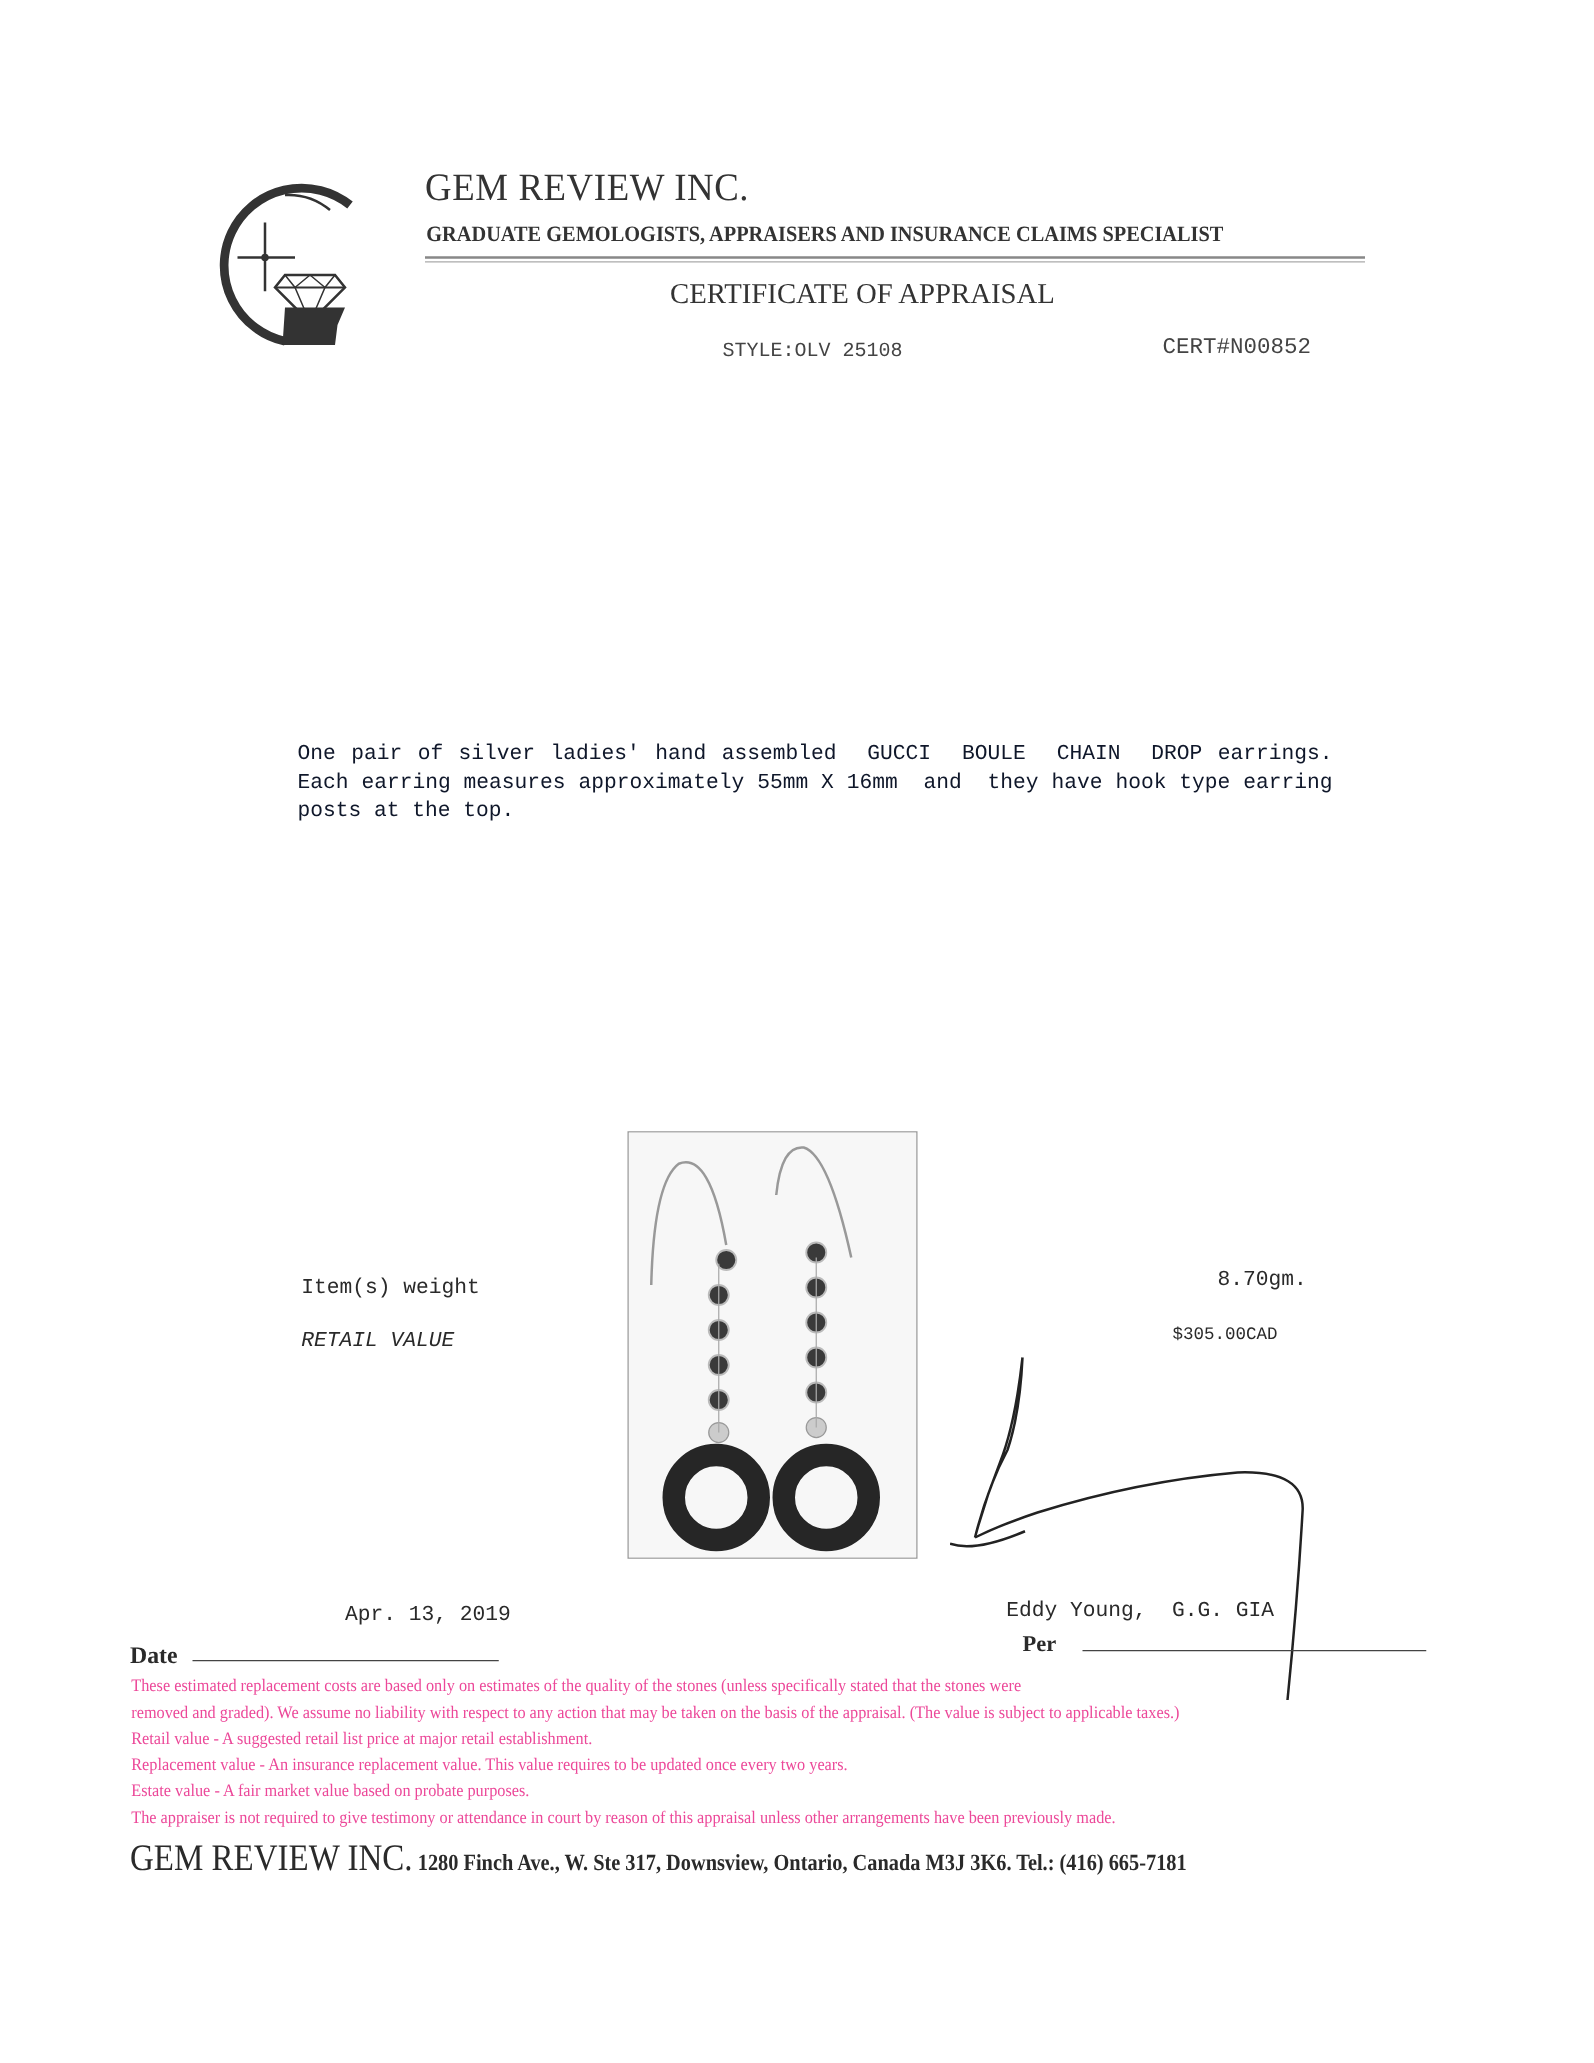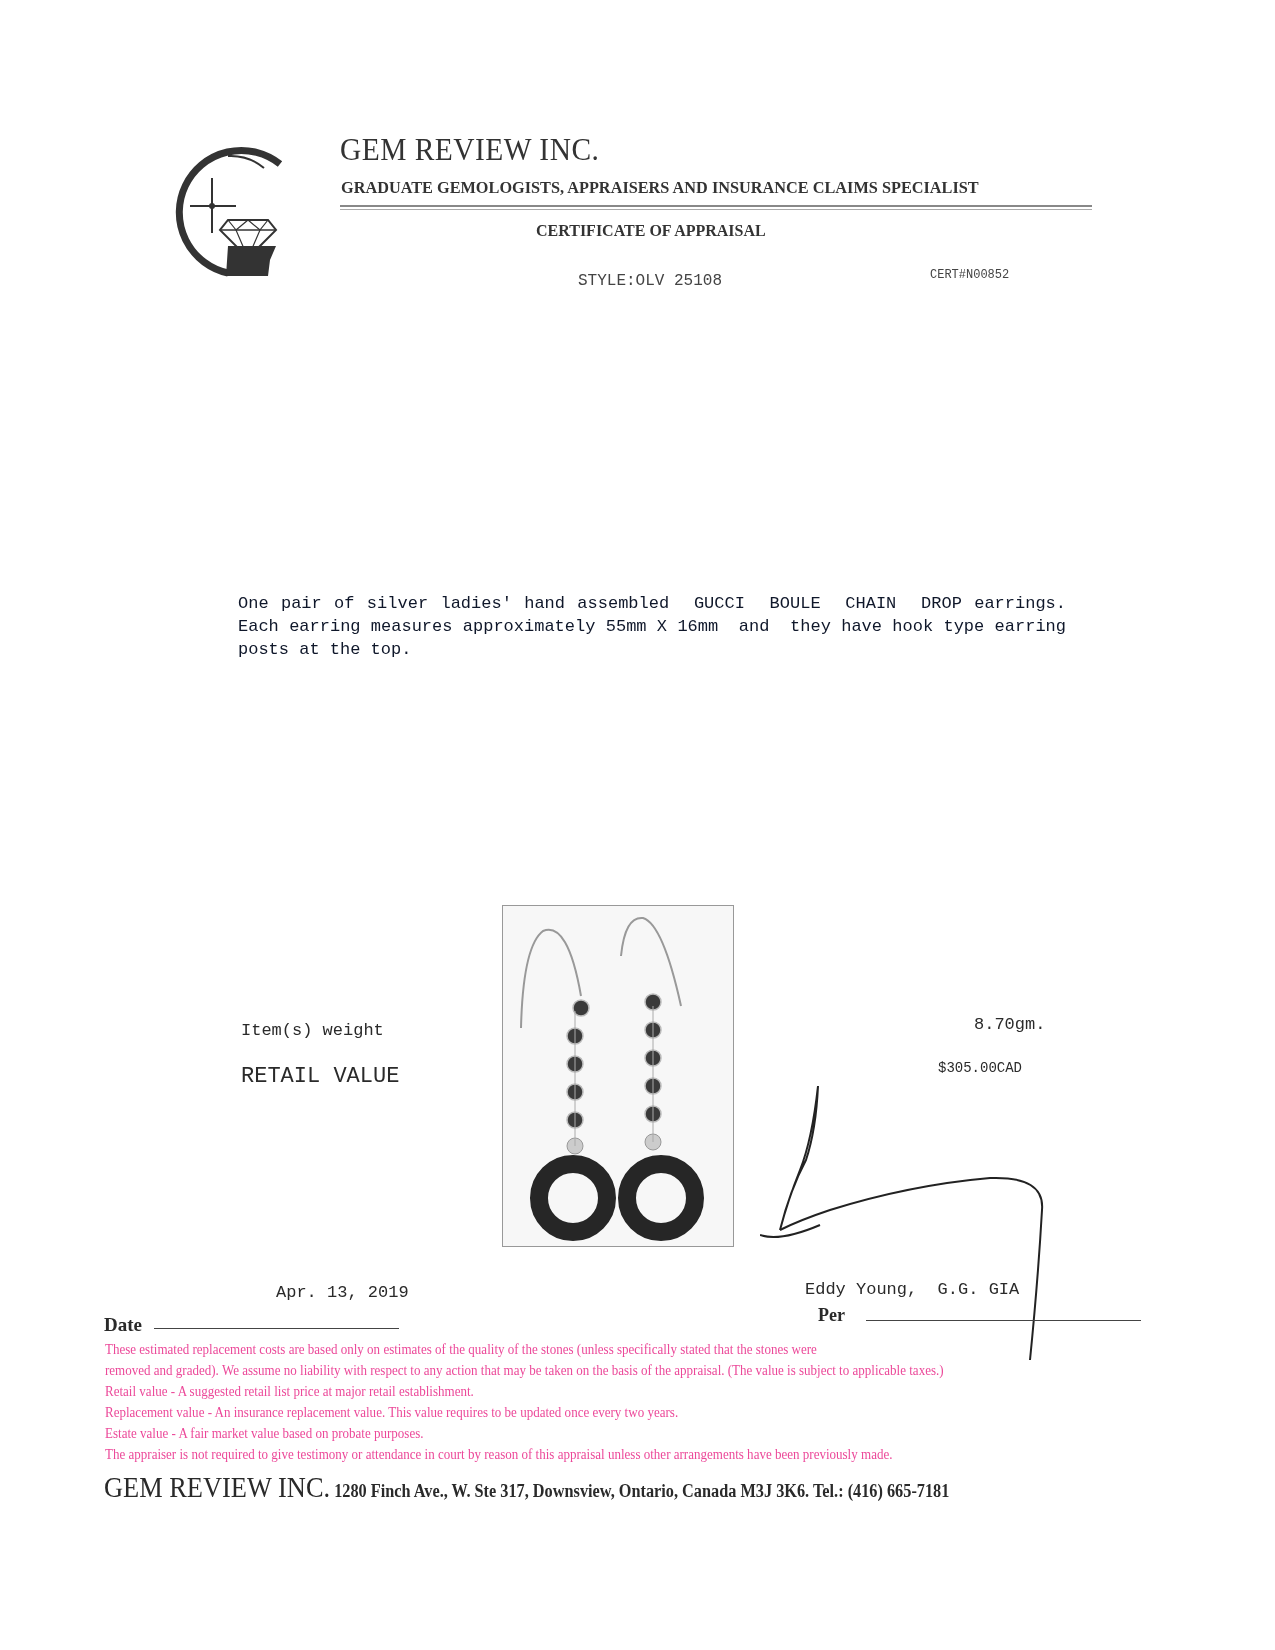--- a/index.html
+++ b/index.html
@@ -5,27 +5,27 @@
   html, body { margin:0; padding:0; background:#ffffff; }
   body { width:1275px; height:1650px; position:relative; overflow:hidden; color:#2a2a2a; }
   .abs { position:absolute; }
   .serif { font-family: "Liberation Serif", "DejaVu Serif", serif; }
   .mono { font-family: "Liberation Mono", "DejaVu Sans Mono", monospace; }
   #logo { left:168px; top:138px; width:130px; height:140px; }
   #company-name { left:340px; top:132px; font-size:31px; letter-spacing:0.5px; color:#333; transform:scaleX(0.95); transform-origin:left; }
   #tagline { left:341px; top:177px; font-size:17.5px; font-weight:bold; color:#333; transform:scaleX(0.93); transform-origin:left; white-space:nowrap; }
   #rule1 { left:340px; top:205px; width:752px; height:2px; background:#888; }
   #rule2 { left:340px; top:209px; width:752px; height:1px; background:#aaa; }
-  #cert-title { left:536px; top:222px; font-size:16px; font-weight:bold; color:#333; }
+  #cert-title { left:536px; top:222px; font-size:23px; font-weight:normal; color:#333; }
   #style-no { left:578px; top:272px; font-size:16px; color:#444; }
-  #cert-no { left:930px; top:268px; font-size:12px; color:#444;text-align:center; }
+  #cert-no { left:930px; top:268px; font-size:18px; color:#444;text-align:center; }
   #description { left:238px; top:592px; width:828px; font-size:17px; line-height:23px; color:#0f172a; text-align:justify; white-space:pre-wrap; }
   #weight-label { left:241px; top:1021px; font-size:17px; }
   #weight-value { left:974px; top:1015px; font-size:17px;font-family:Liberation Mono, monospace; }
-  #retail-label { left:241px; top:1064px; font-size:22px; }
+  #retail-label { left:241px; top:1064px; font-size:17px;font-style:italic; }
   #retail-value { left:938px; top:1060px; font-size:14px; }
   #photo { left:502px; top:905px; width:230px; height:340px; border:1px solid #999; background:#f6f6f6; }
   #signature { left:760px; top:1060px; width:360px; height:310px; }
   #appraiser { left:805px; top:1280px; font-size:17px; white-space:pre; }
   #per-label { left:818px; top:1305px; font-size:18px; font-weight:bold; }
   #per-line { left:866px; top:1320px; width:275px; height:1px; background:#444; }
   #date-value { left:276px; top:1283px; font-size:17px; }
   #date-label { left:104px; top:1314px; font-size:19px; font-weight:bold; }
   #date-line { left:154px; top:1328px; width:245px; height:1px; background:#444; }
   #disclaimer { left:105px; top:1339px; width:1090px; font-size:14px; line-height:21px; color:#ec4899; }

